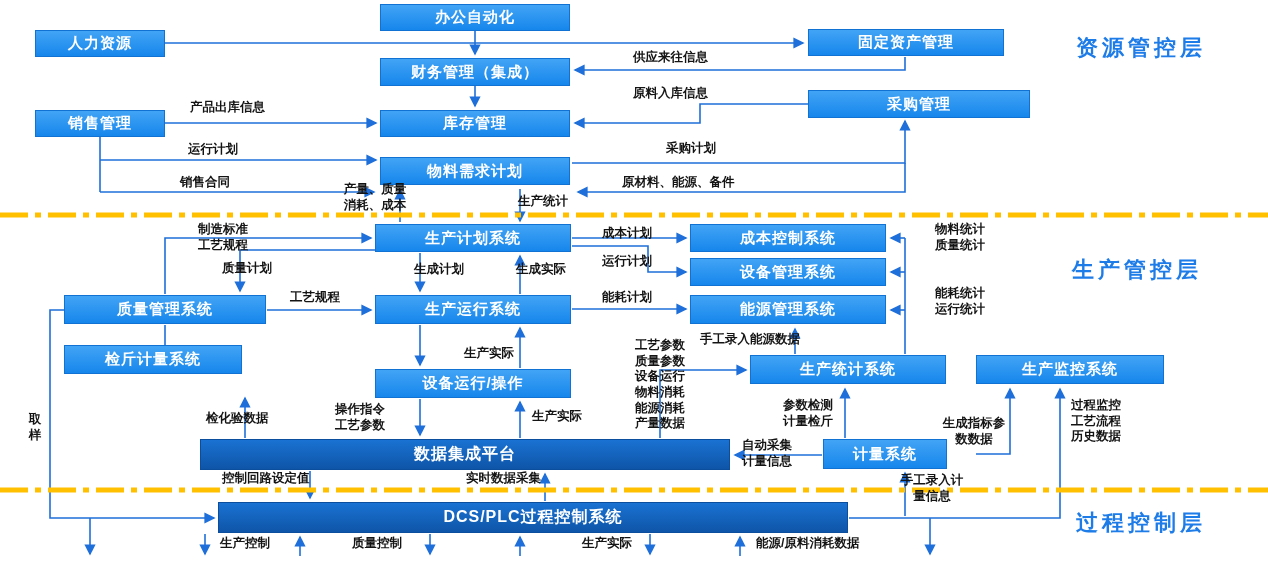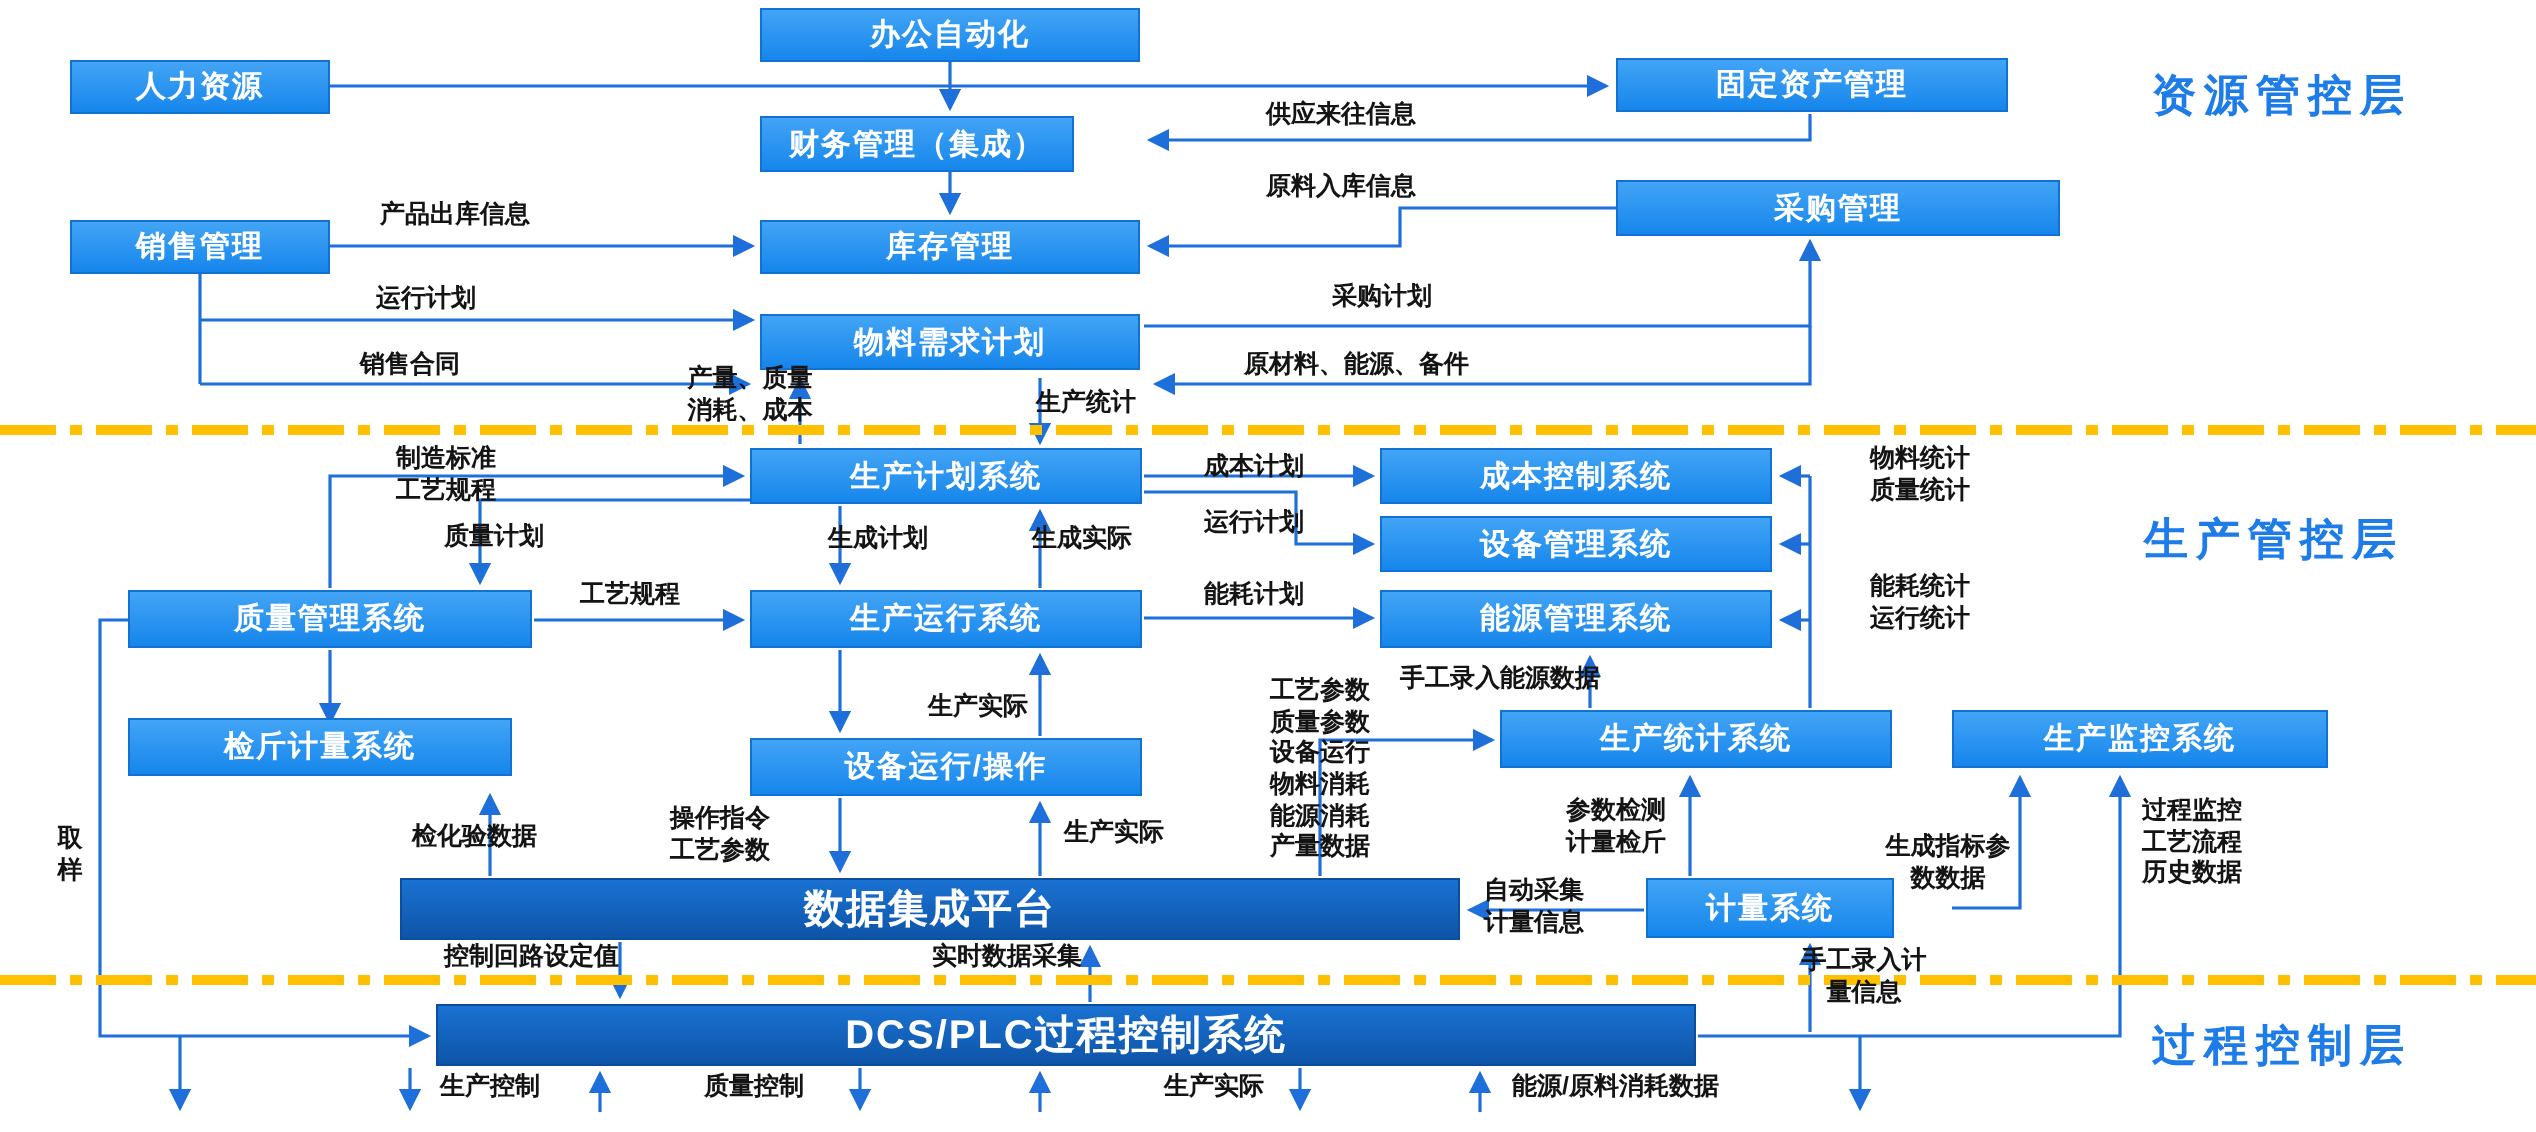--- a/index.html
+++ b/index.html
@@ -4,21 +4,21 @@
 <style>
   html,body{margin:0;padding:0;background:#fff;}
   .stage{position:relative;width:1268px;height:566px;background:#fff;overflow:hidden;
          font-family:"Liberation Sans","DejaVu Sans",sans-serif;}
   svg.edges{position:absolute;left:0;top:0;}
   .dash{stroke:#ffc000;stroke-width:5;stroke-dasharray:28 7 6 7;}
   .node{position:absolute;display:flex;align-items:center;justify-content:center;
         color:#fff;font-weight:700;font-size:15px;letter-spacing:1px;
         background:linear-gradient(180deg,#42a4f5,#1686ec);
         border:1px solid #1272d4;box-sizing:border-box;z-index:2;}
-  .node.dark{background:linear-gradient(180deg,#1a72d2,#0e55a8);border-color:#0c4e9e;font-size:20px;}
+  .node.dark{background:linear-gradient(180deg,#1a72d2,#0e55a8);border-color:#0c4e9e;font-size:16px;}
   .elabel{position:absolute;color:#141414;font-size:12.5px;font-weight:600;
           white-space:pre-line;line-height:1.25;z-index:3;}
   .center{text-align:center;}
   .vert{width:14px;word-break:break-all;text-align:center;}
   .layer-label{position:absolute;color:#1e7ce8;font-size:22px;font-weight:700;
                letter-spacing:4px;z-index:3;}
 </style>
 </head>
 <body>
 
@@ -81,32 +81,32 @@
       <path d="M740,556 V537" marker-end="url(#ah)"></path>
       <path d="M930,518 V554" marker-end="url(#ah)"></path>
     </g>
     <line class="dash" x1="0" y1="215" x2="1268" y2="215"></line>
     <line class="dash" x1="0" y1="490" x2="1268" y2="490"></line>
   </svg>
 
   <div class="node" style="left:380px;top:4px;width:190px;height:27px">办公自动化</div>
   <div class="node" style="left:35px;top:30px;width:130px;height:27px">人力资源</div>
   <div class="node" style="left:808px;top:29px;width:196px;height:27px">固定资产管理</div>
-  <div class="node" style="left:380px;top:58px;width:157px;height:28px">财务管理（集成）</div>
+  <div class="node" style="left:380px;top:58px;width:190px;height:28px">财务管理（集成）</div>
   <div class="node" style="left:35px;top:110px;width:130px;height:27px">销售管理</div>
   <div class="node" style="left:808px;top:90px;width:222px;height:28px">采购管理</div>
   <div class="node" style="left:380px;top:110px;width:190px;height:27px">库存管理</div>
   <div class="node" style="left:380px;top:157px;width:190px;height:28px">物料需求计划</div>
   <div class="node" style="left:375px;top:224px;width:196px;height:28px">生产计划系统</div>
   <div class="node" style="left:690px;top:224px;width:196px;height:28px">成本控制系统</div>
   <div class="node" style="left:690px;top:258px;width:196px;height:28px">设备管理系统</div>
   <div class="node" style="left:64px;top:295px;width:202px;height:29px">质量管理系统</div>
   <div class="node" style="left:375px;top:295px;width:196px;height:29px">生产运行系统</div>
   <div class="node" style="left:690px;top:295px;width:196px;height:29px">能源管理系统</div>
-  <div class="node" style="left:64px;top:359px;width:192px;height:29px">检斤计量系统</div>
+  <div class="node" style="left:64px;top:345px;width:178px;height:29px">检斤计量系统</div>
   <div class="node" style="left:375px;top:369px;width:196px;height:29px">设备运行/操作</div>
   <div class="node" style="left:750px;top:355px;width:196px;height:29px">生产统计系统</div>
   <div class="node" style="left:976px;top:355px;width:188px;height:29px">生产监控系统</div>
   <div class="node dark" style="left:200px;top:439px;width:530px;height:31px">数据集成平台</div>
   <div class="node" style="left:823px;top:439px;width:124px;height:30px">计量系统</div>
   <div class="node dark" style="left:218px;top:502px;width:630px;height:31px">DCS/PLC过程控制系统</div>
 
   <div class="elabel" style="left:633px;top:50px">供应来往信息</div>
   <div class="elabel" style="left:633px;top:86px">原料入库信息</div>
   <div class="elabel" style="left:190px;top:100px">产品出库信息</div>

